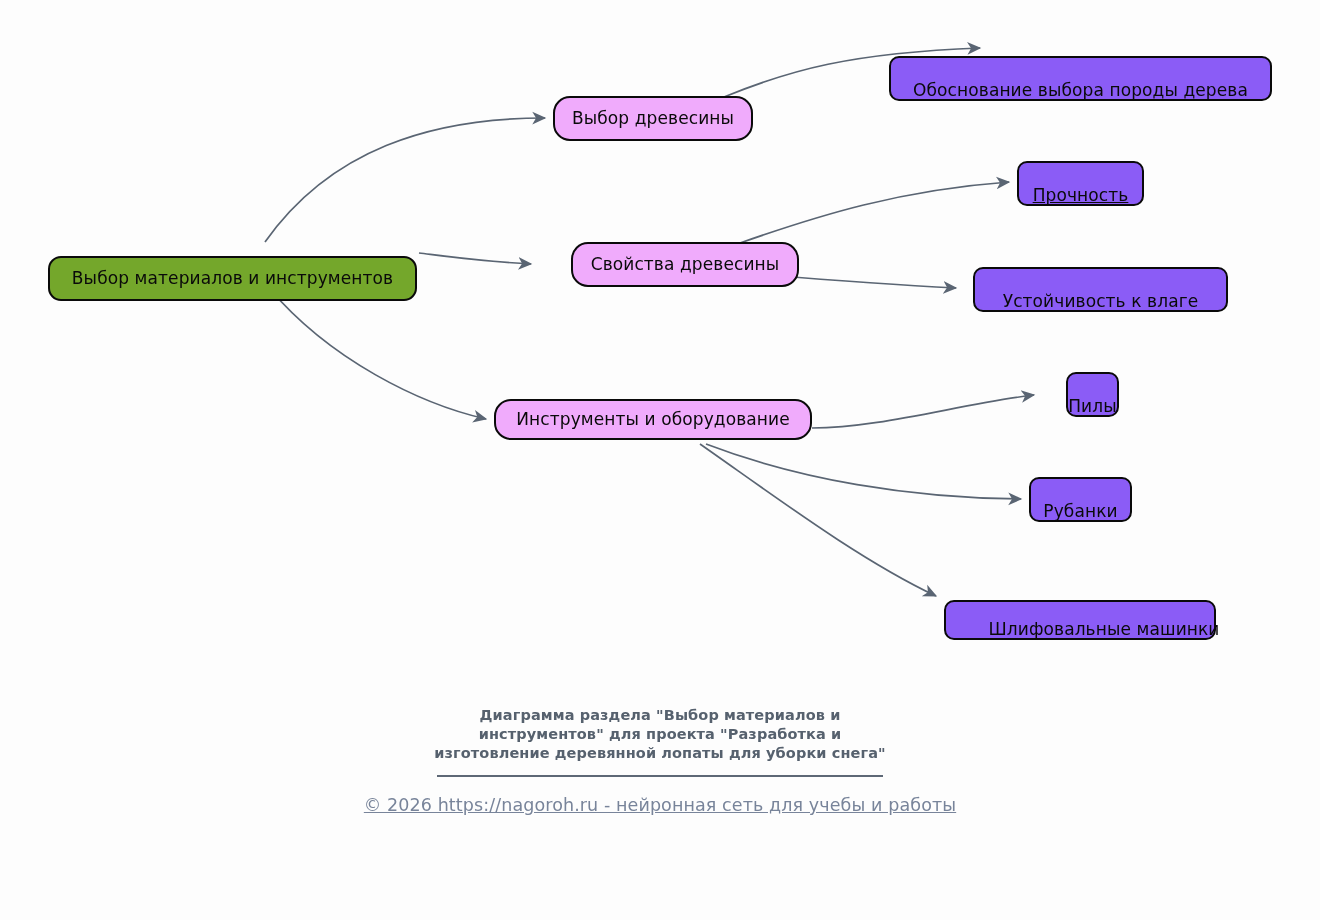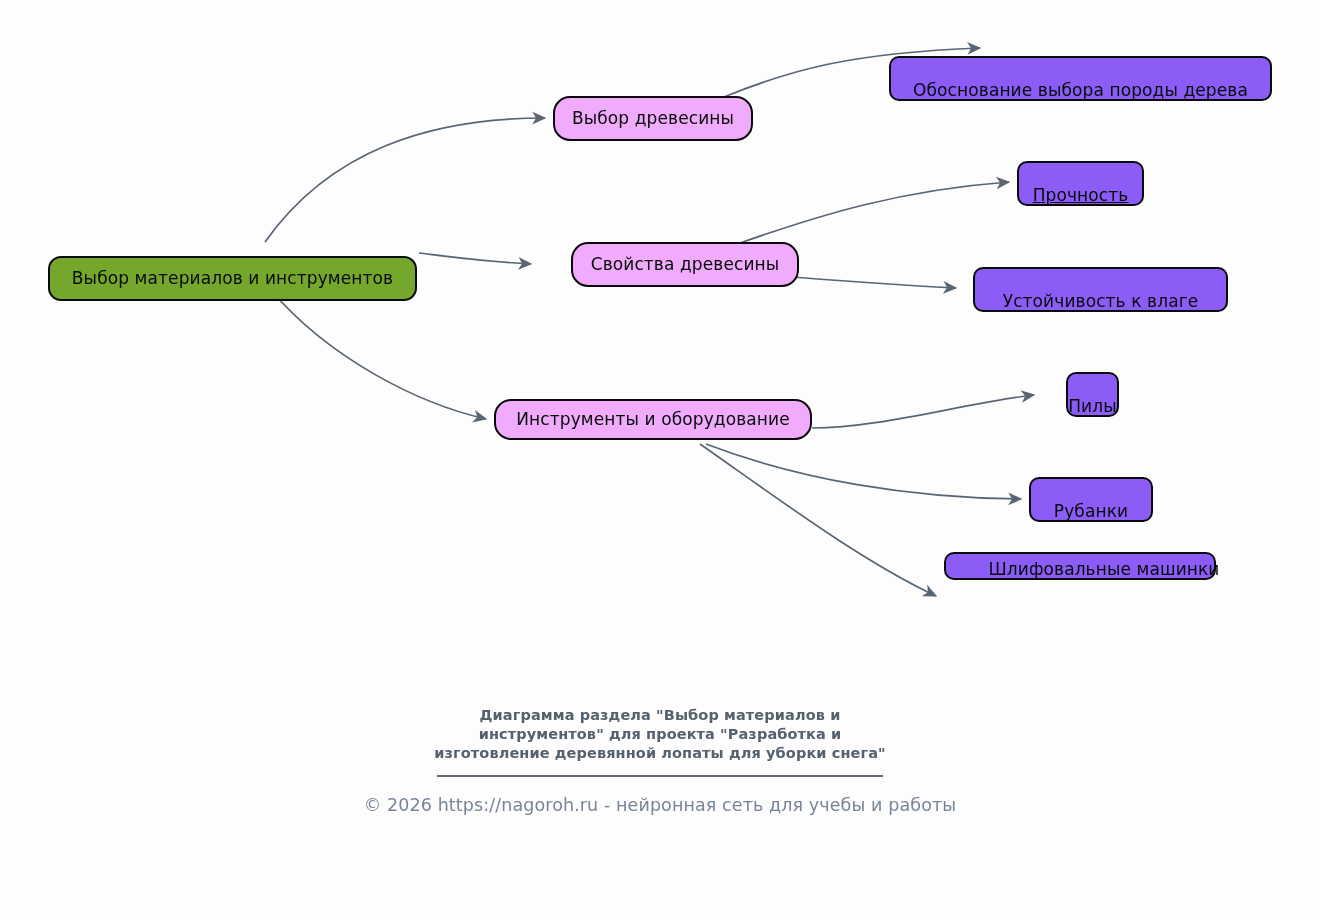--- a/index.html
+++ b/index.html
@@ -72,20 +72,21 @@
     height: 0;
     margin: 12px auto 0 auto;
     border-top: 2px solid #5e6876;
   }
   #copyright {
     margin-top: 18px;
     font-family: "DejaVu Sans", sans-serif;
     font-size: 17.5px;
     color: #78849a;
     letter-spacing: 0.1px;
+    text-decoration: underline;
   }
 </style>
 </head>
 <body>
 
 <div id="canvas">
 
   <svg id="edges" viewBox="0 0 1320 920" xmlns="http://www.w3.org/2000/svg">
     <defs>
       <marker id="arrow" viewBox="0 0 12 12" refX="10" refY="6" markerWidth="9" markerHeight="9" orient="auto-start-reverse">
@@ -123,24 +124,24 @@
       </div>
       <div class="node leaf" style="left: 1017px; top: 161px; width: 127px; height: 45px; text-decoration: underline;">
         <span>Прочность</span>
       </div>
       <div class="node leaf" style="left: 964px; top: 267px; width: 255px; height: 45px; margin-left: 9px;">
         <span>Устойчивость к влаге</span>
       </div>
       <div class="node leaf" style="left: 1042px; top: 372px; width: 53px; height: 45px; margin-left: 24px;">
         <span>Пилы</span>
       </div>
-      <div class="node leaf" style="left: 1029px; top: 477px; width: 124px; height: 45px;">
+      <div class="node leaf" style="left: 1029px; top: 477px; width: 103px; height: 45px;">
         <span>Рубанки</span>
       </div>
-      <div class="node leaf" style="left: 944px; top: 552px; width: 272px; height: 28px; padding-left: 48px;">
+      <div class="node leaf" style="left: 944px; top: 600px; width: 272px; height: 40px; padding-left: 48px;">
         <span>Шлифовальные машинки</span>
       </div>
     </div>
 
   <div id="footer">
     <div id="caption">Диаграмма раздела "Выбор материалов и инструментов" для проекта "Разработка и изготовление деревянной лопаты для уборки снега"</div>
     <div id="rule"></div>
     <div id="copyright">© 2026 https://nagoroh.ru - нейронная сеть для учебы и работы</div>
   </div>
 

